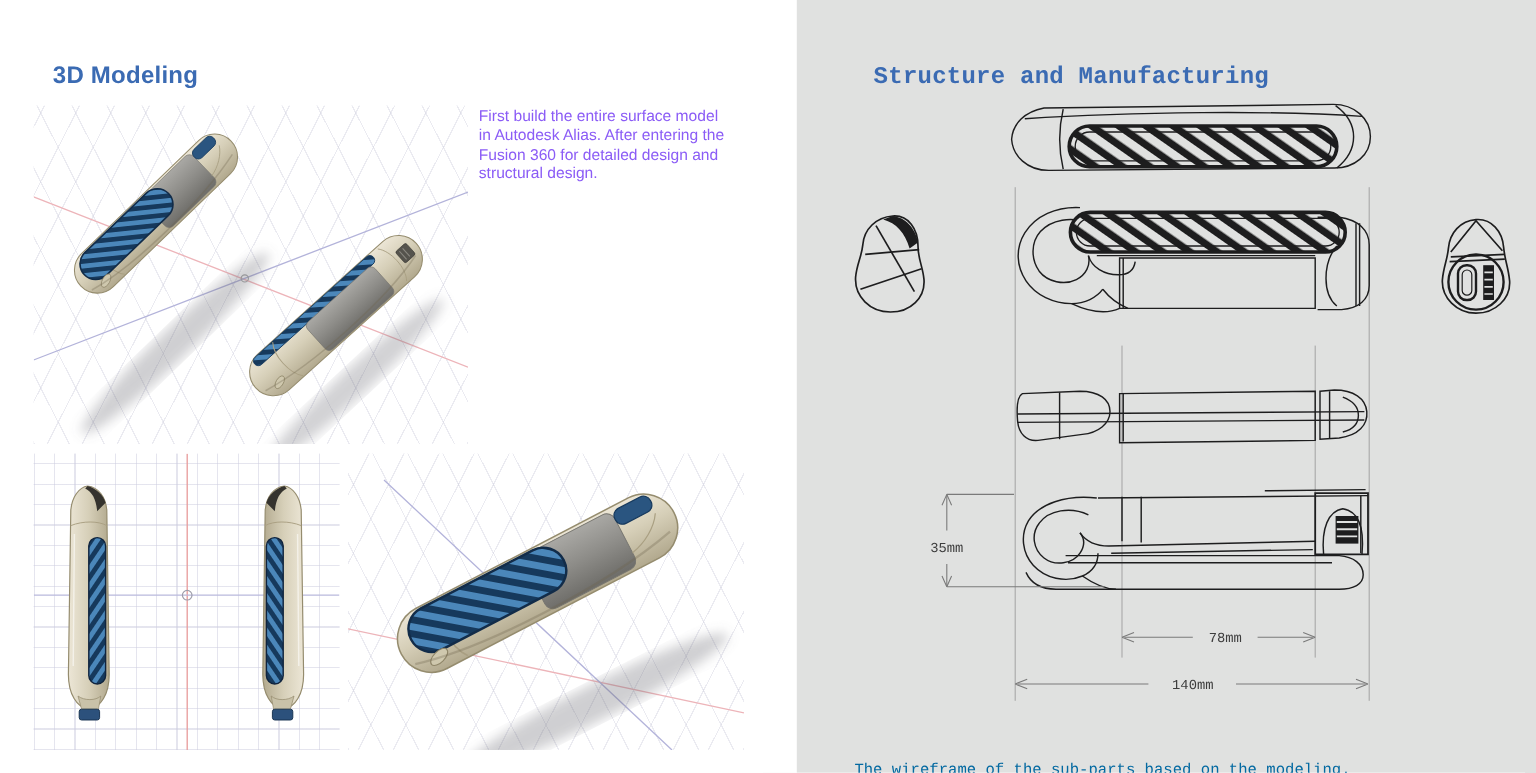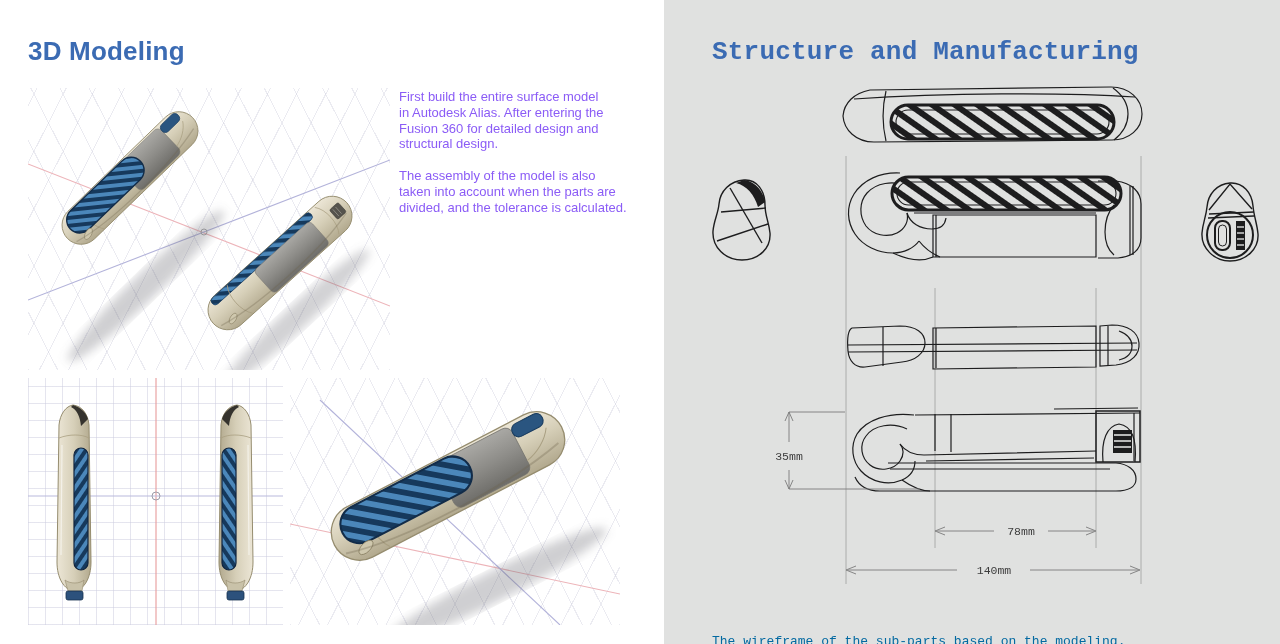--- a/index.html
+++ b/index.html
@@ -6,21 +6,21 @@
   html, body { margin:0; padding:0; }
   body {
     width:1280px; height:644px; position:relative; overflow:hidden;
     background:#ffffff; font-family:"Liberation Sans", sans-serif;
   }
   .panel { position:absolute; top:0; height:644px; }
   #left-panel  { left:0;   width:676px; background:#ffffff; }
   #right-panel { left:664px; width:672px; background:#e0e1e0;font-family:Liberation Mono, monospace; }
 
   .big-title {
-    position:absolute; margin:0; font-weight:bold; font-size:26px;
+    position:absolute; margin:16px; font-weight:bold; font-size:20px;
     color:#3b6bb3; letter-spacing:0.2px;
   }
   #left-title  { left:28px; top:36px; }
   #right-title { left:48px; top:37px; }
 
   .viewport { position:absolute; background:#ffffff; overflow:hidden; }
   #vp-iso-pair   { left:28px;  top:88px;  width:362px; height:282px; }
   #vp-front-pair { left:28px;  top:378px; width:255px; height:247px; }
   #vp-iso-single { left:290px; top:378px; width:330px; height:247px; }
   .viewport svg { position:absolute; left:0; top:0; }
@@ -135,23 +135,20 @@
       <use href="#devFront" transform="translate(102,90) rotate(-44) scale(0.87)"></use>
       <use href="#devBack" transform="translate(252,175) rotate(-42) scale(0.9)"></use>
     </svg>
   </div>
 
   <div id="description">
     <p>First build the entire surface model
 in Autodesk Alias. After entering the
 Fusion 360 for detailed design and
 structural design.</p>
-    <p>The assembly of the model is also
-taken into account when the parts are
-divided, and the tolerance is calculated.</p>
   </div>
 
   <div class="viewport sq-grid" id="vp-front-pair">
     <svg width="255" height="247">
       <line x1="128" y1="0" x2="128" y2="247" stroke="#e89b9b" stroke-width="1.1"></line>
       <line x1="0" y1="118" x2="255" y2="118" stroke="#b9b9dc" stroke-width="1"></line>
       <circle cx="128" cy="118" r="4" fill="none" stroke="#9d9daa" stroke-width="1"></circle>
       <use href="#devSide" transform="translate(46,122)"></use>
       <use href="#devSide" transform="translate(208,122) scale(-1,1)"></use>
     </svg>

